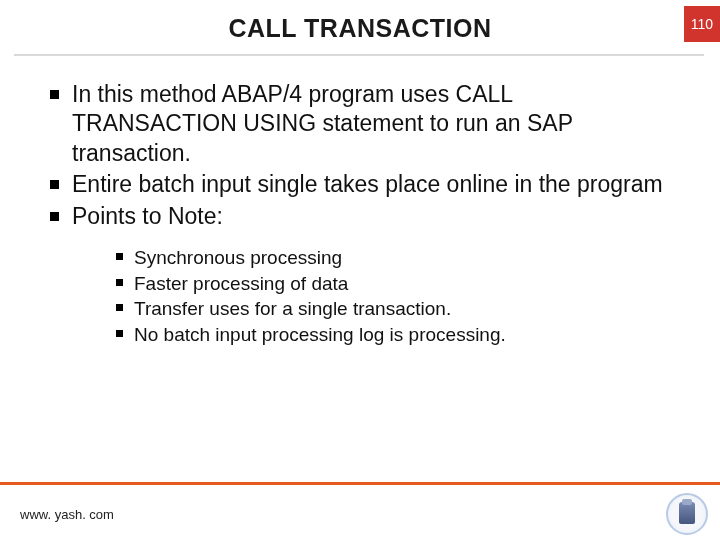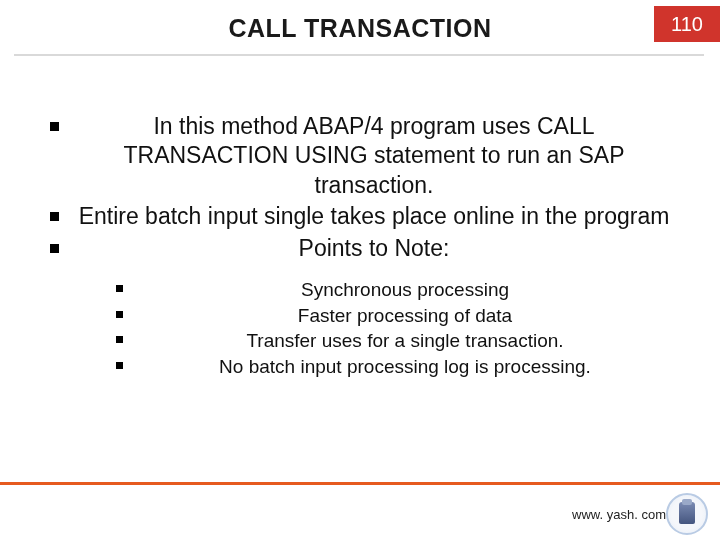--- a/index.html
+++ b/index.html
@@ -20,37 +20,36 @@
     text-align: center;
     font-size: 25px;
     font-weight: bold;
     color: #1a1a1a;
     letter-spacing: 0.5px;
   }
   .page-badge {
     position: absolute;
     top: 6px;
     right: 0;
-    width: 66px;
+    width: 36px;
     height: 36px;
     background: #d0342c;
     color: #ffffff;
-    font-size: 20px;
+    font-size: 14px;
     display: flex;
     align-items: center;
     justify-content: center;
   }
   .title-underline {
     height: 2px;
     background: #d9d9d9;
     margin: 0 16px 0 14px;
   }
   .content {
-    padding: 56px 44px 0 44px;
-    text-align: center;
+    padding: 24px 44px 0 44px;
   }
   ul.main-list {
     list-style: none;
   }
   ul.main-list > li {
     position: relative;
     padding-left: 28px;
     font-size: 23px;
     line-height: 1.28;
     color: #111;
@@ -94,21 +93,21 @@
   }
   .footer-line {
     height: 3px;
     background: #e65a1f;
     margin-bottom: 3px;
   }
   .footer-bar {
     height: 52px;
     display: flex;
     align-items: center;
-    justify-content: flex-end;
+    justify-content: space-between;
     padding: 0 12px 0 20px;
   }
   .footer-url {
     font-size: 13px;
     color: #222;
   }
   .logo {
     width: 42px;
     height: 42px;
     position: relative;

